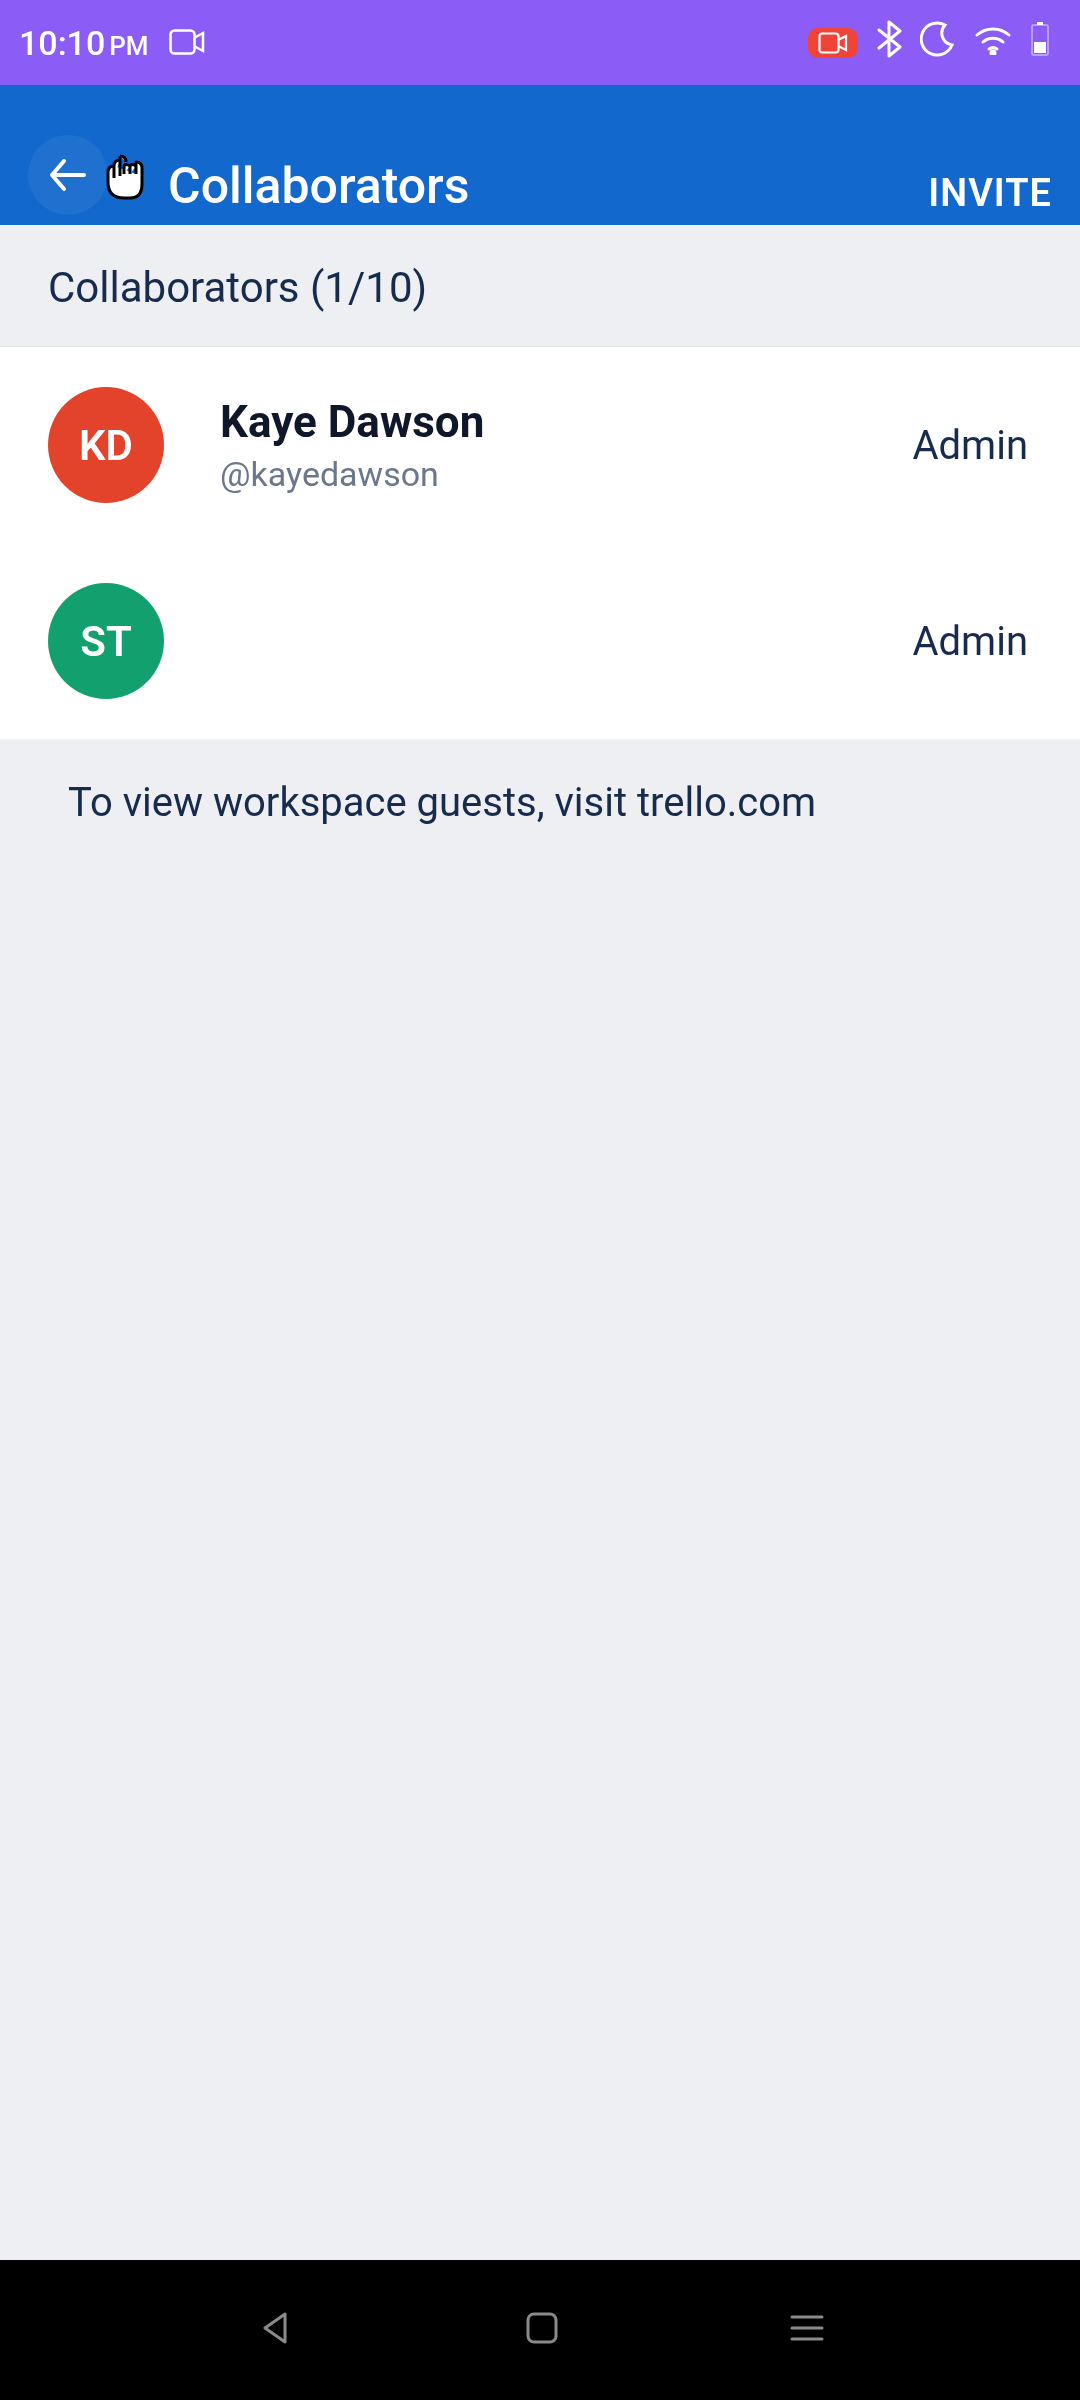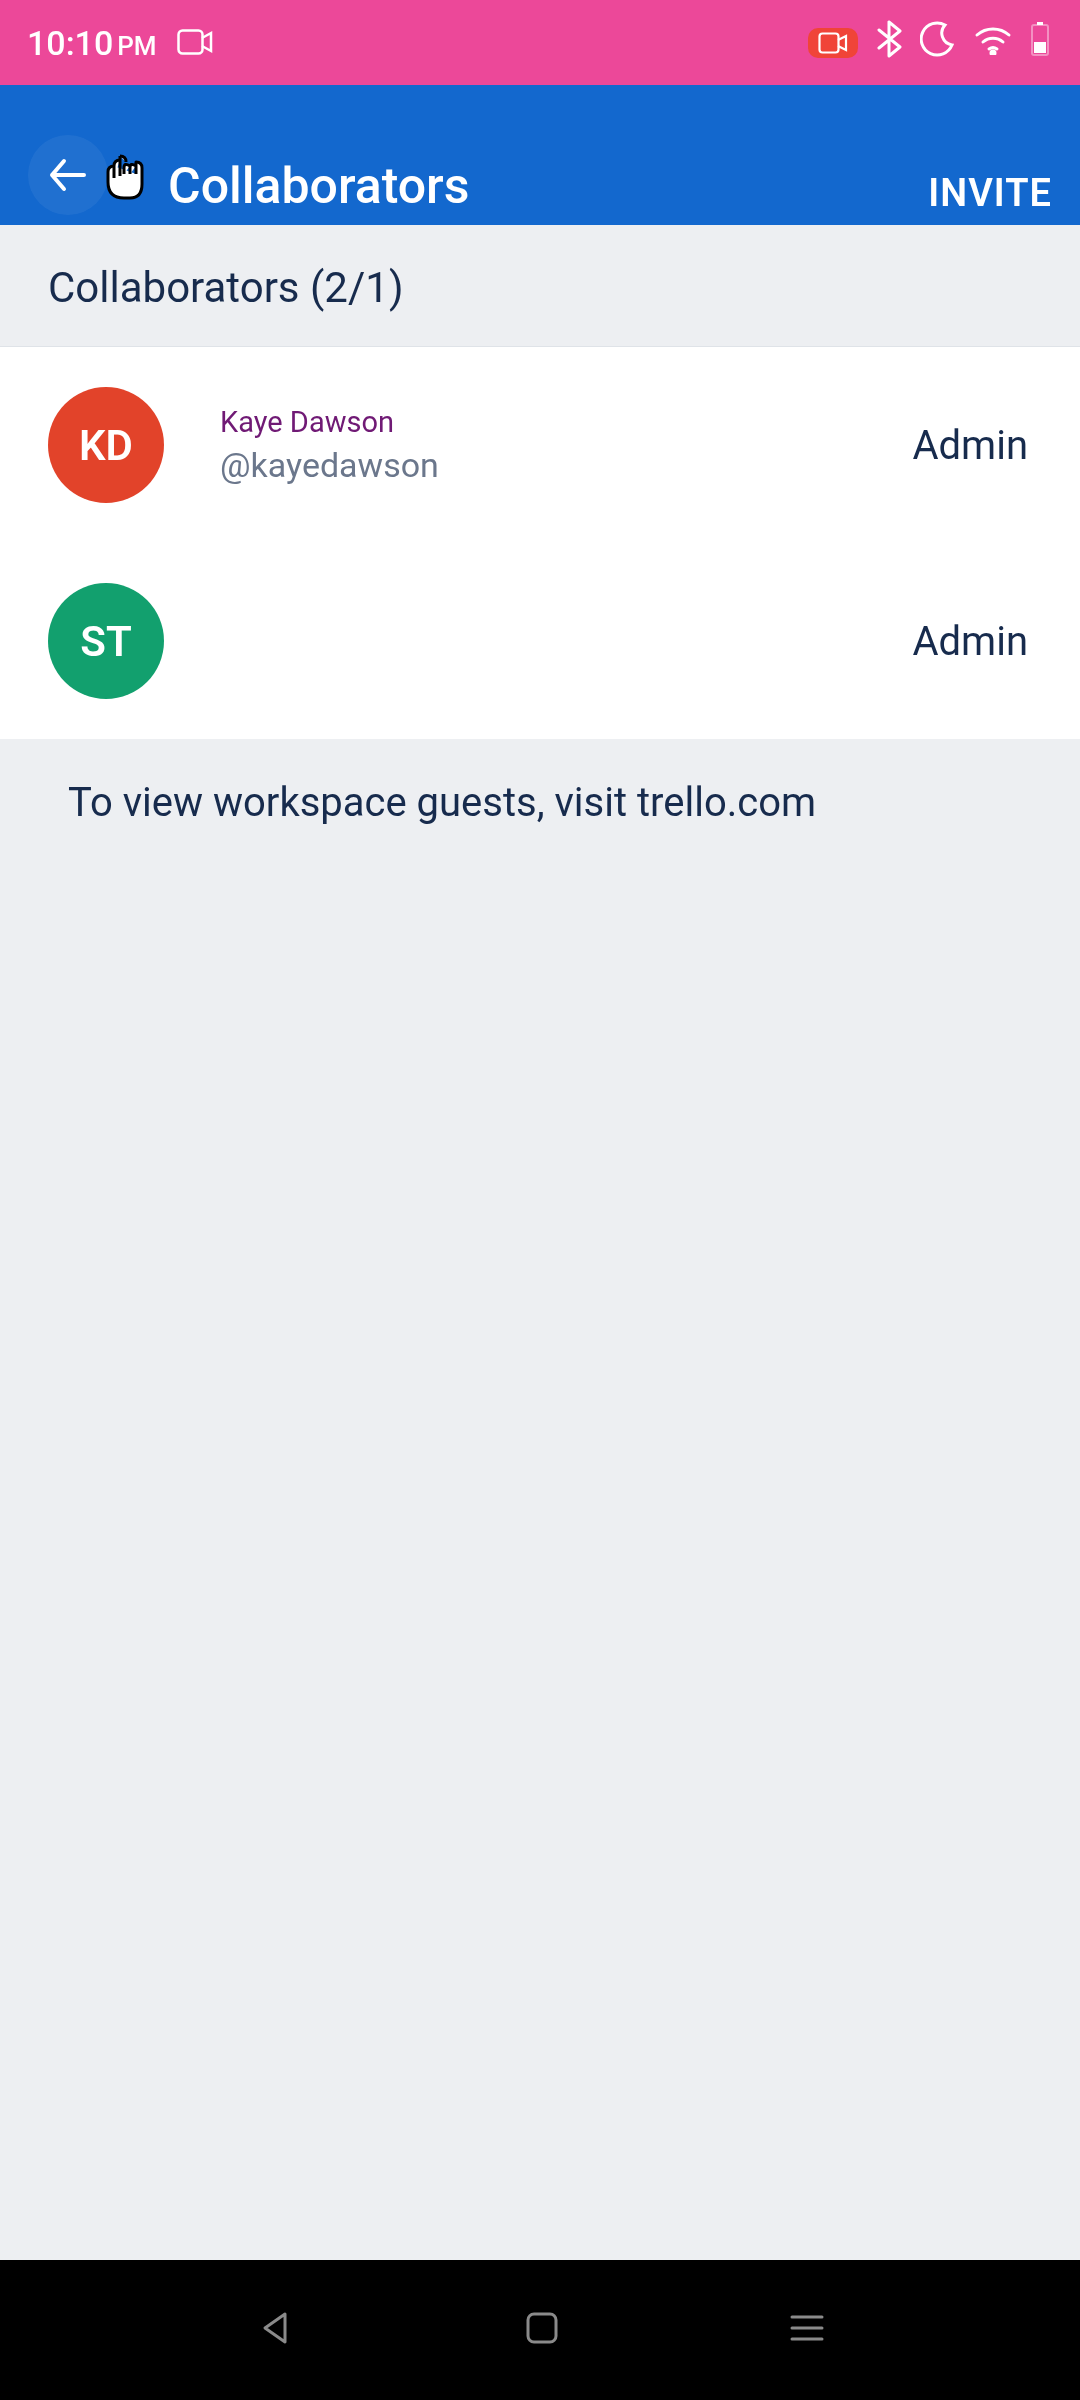--- a/index.html
+++ b/index.html
@@ -2,25 +2,25 @@
 <html><head>
 <meta charset="utf-8">
 <style>
   * { margin: 0; padding: 0; box-sizing: border-box; }
   html, body { width: 1080px; height: 2400px; font-family: -apple-system, Roboto, "Helvetica Neue", Arial, sans-serif; }
   body { background: #edeff2; display: flex; flex-direction: column; }
 
   
   .status-bar {
     height: 85px;
-    background: #ec4899;
+    background: #8b5cf6;
     color: #fff;
     display: flex;
     align-items: center;
-    padding: 0 30px 0 27px;
+    padding: 0 30px 0 19px;
     font-size: 34px;
     font-weight: 500;
   }
   .status-left { display: flex; align-items: center; gap: 20px; }
   .status-right { margin-left: auto; display: flex; align-items: center; gap: 18px; }
   .time-ampm { font-size: 26px; margin-left: 4px; }
   .video-badge {
     background: #f04438;
     border-radius: 10px;
     padding: 4px 10px 4px 10px;
@@ -85,21 +85,21 @@
     gap: 56px;
   }
   .avatar {
     width: 116px; height: 116px; border-radius: 50%;
     display: flex; align-items: center; justify-content: center;
     color: #fff; font-size: 42px; font-weight: 600;
   }
   .avatar.c0 { background: #e2432a; }
   .avatar.c1 { background: #12a06e; }
   .person { flex: 1; }
-  .person-name { font-size: 29px; color: #701a75; font-weight: 400; }
+  .person-name { font-size: 44px; color: #0f172a; font-weight: 700; }
   .person-handle { font-size: 34px; color: #6b778c; margin-top: 6px; }
   .role { font-size: 40px; color: #172b4d; margin-right: 4px; }
 
   
   .note {
     padding: 40px 68px;
     font-size: 40px;
     color: #172b4d;
     background: #edeff2;
   }
@@ -177,21 +177,21 @@
   <div class="app-title">Collaborators</div>
   <div class="invite-btn">INVITE</div>
 </div>
 
 <div class="cursor">
   <svg width="50" height="60" viewBox="0 0 50 60">
     <path d="M20 8 V28 M20 12 Q14 12 14 18 V30 M14 18 Q8 18 8 24 V34 Q8 50 24 50 H30 Q42 50 42 36 V20 Q42 14 36 14 V26 M36 18 Q30 14 30 20 V26 M30 18 Q24 14 24 20 V26 M20 8 Q26 8 26 14" fill="#fff" stroke="#000" stroke-width="3" stroke-linejoin="round"></path>
   </svg>
 </div>
 
-<div class="section-header">Collaborators (2/1)</div>
+<div class="section-header">Collaborators (1/10)</div>
 
 <div class="list">
   <div class="row">
     <div class="avatar c0">KD</div>
     <div class="person">
       <div class="person-name">Kaye Dawson</div>
       <div class="person-handle">@kayedawson</div>
     </div>
     <div class="role">Admin</div>
   </div>

